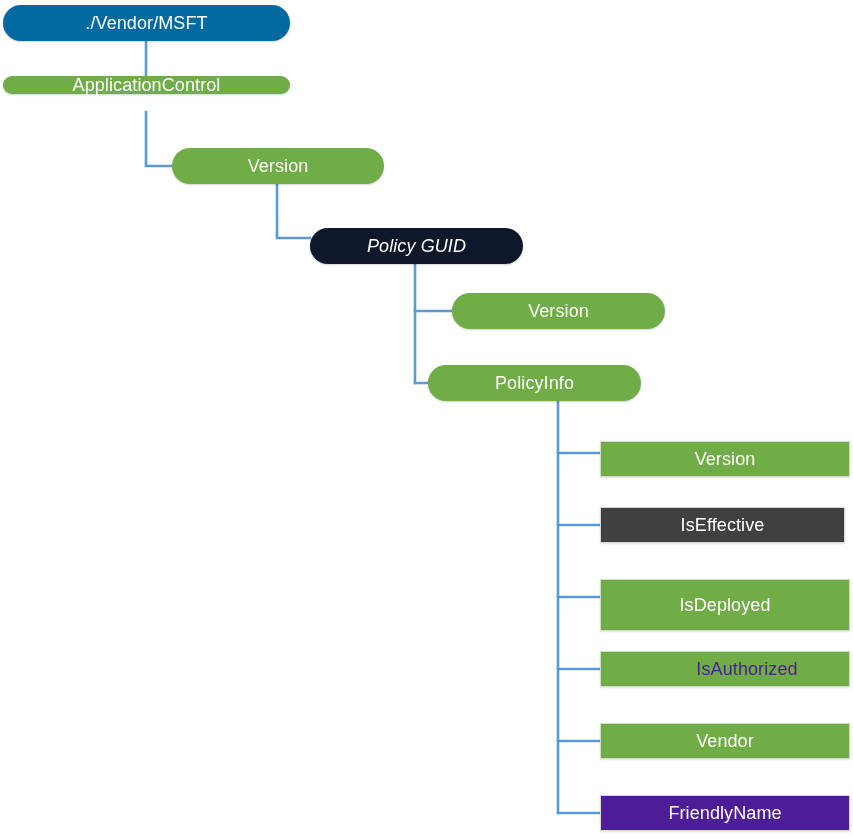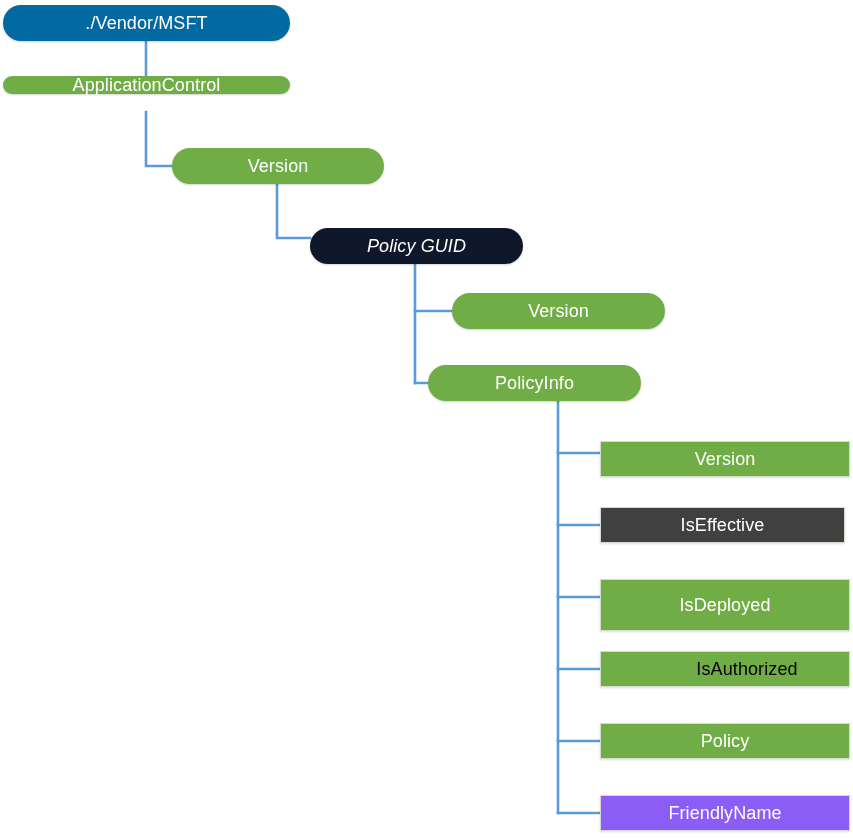--- a/index.html
+++ b/index.html
@@ -90,24 +90,24 @@
       </div>
       <div class="node rect" style="left: 600px; top: 435px; width: 250px; height: 36px; background: rgb(112, 173, 71); color: rgb(255, 255, 255); border-color: rgb(214, 219, 210); margin-top: 6px;">
         <span>Version</span>
       </div>
       <div class="node rect" style="left: 600px; top: 507px; width: 245px; height: 36px; background: #404040; color: rgb(255, 255, 255); border-color: rgb(214, 219, 210);">
         <span>IsEffective</span>
       </div>
       <div class="node rect" style="left: 600px; top: 579px; width: 250px; height: 52px; background: rgb(112, 173, 71); color: rgb(255, 255, 255); border-color: rgb(214, 219, 210);">
         <span>IsDeployed</span>
       </div>
-      <div class="node rect" style="left: 600px; top: 651px; width: 250px; height: 36px; background: rgb(112, 173, 71); color: #000000; border-color: rgb(214, 219, 210); padding-left: 44px;">
+      <div class="node rect" style="left: 600px; top: 651px; width: 250px; height: 36px; background: rgb(112, 173, 71); color: #4c1d95; border-color: rgb(214, 219, 210); padding-left: 44px;">
         <span>IsAuthorized</span>
       </div>
       <div class="node rect" style="left: 600px; top: 723px; width: 250px; height: 36px; background: rgb(112, 173, 71); color: rgb(255, 255, 255); border-color: rgb(214, 219, 210);">
-        <span>Policy</span>
+        <span>Vendor</span>
       </div>
-      <div class="node rect" style="left: 600px; top: 795px; width: 250px; height: 36px; background: #8b5cf6; color: rgb(255, 255, 255); border-color: rgb(214, 219, 210);">
+      <div class="node rect" style="left: 600px; top: 795px; width: 250px; height: 36px; background: #4c1d95; color: rgb(255, 255, 255); border-color: rgb(214, 219, 210);">
         <span>FriendlyName</span>
       </div>
     </div>
 
 </div>
 
 </body></html>

